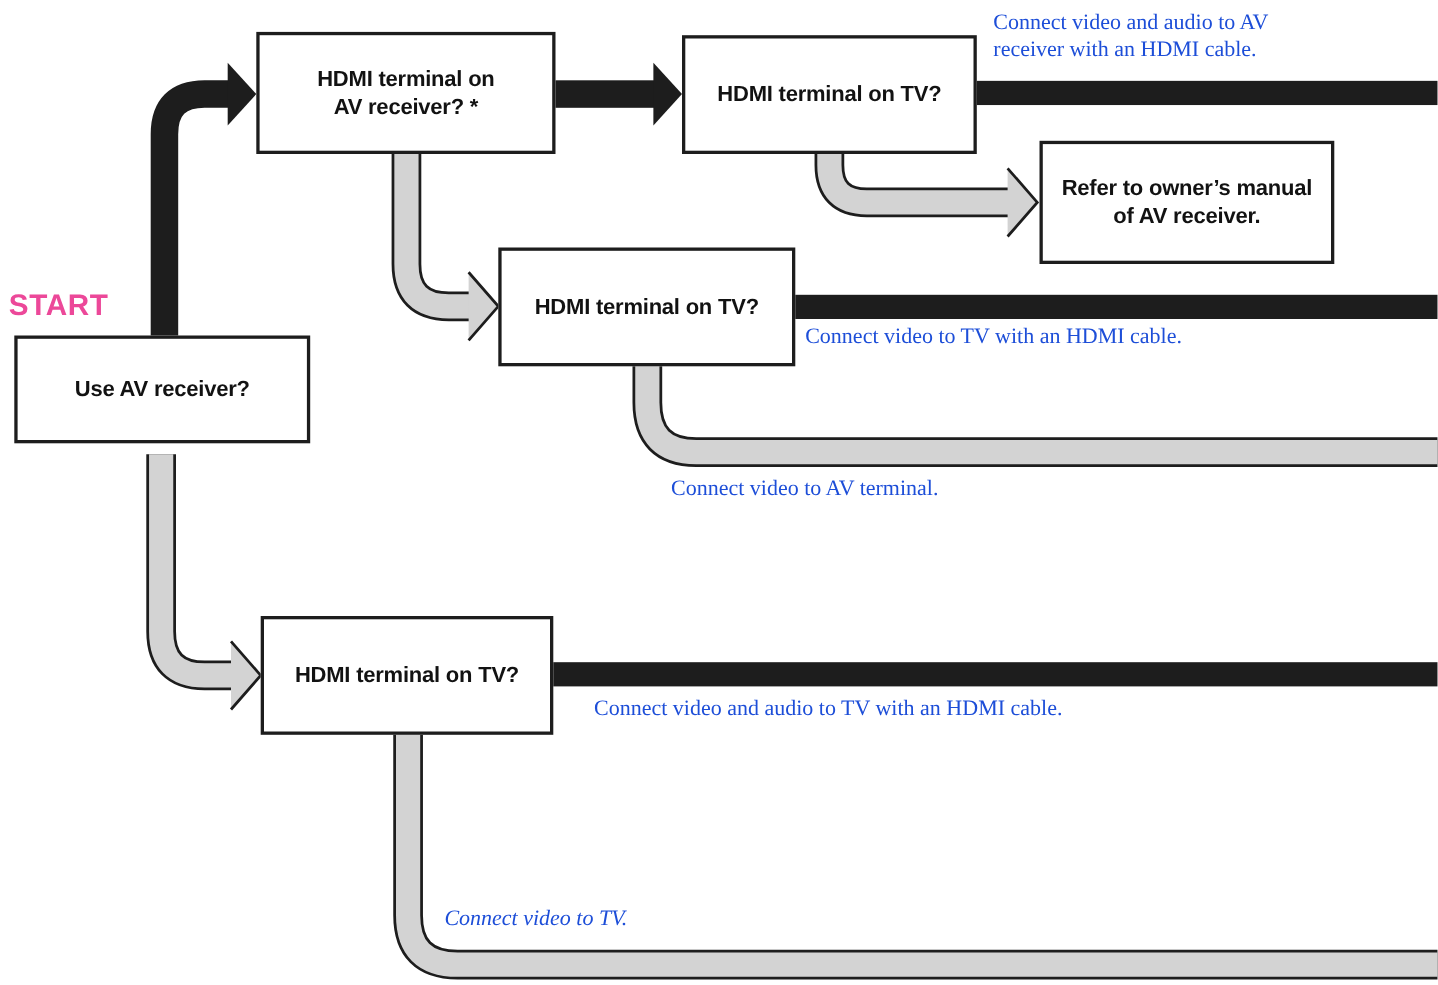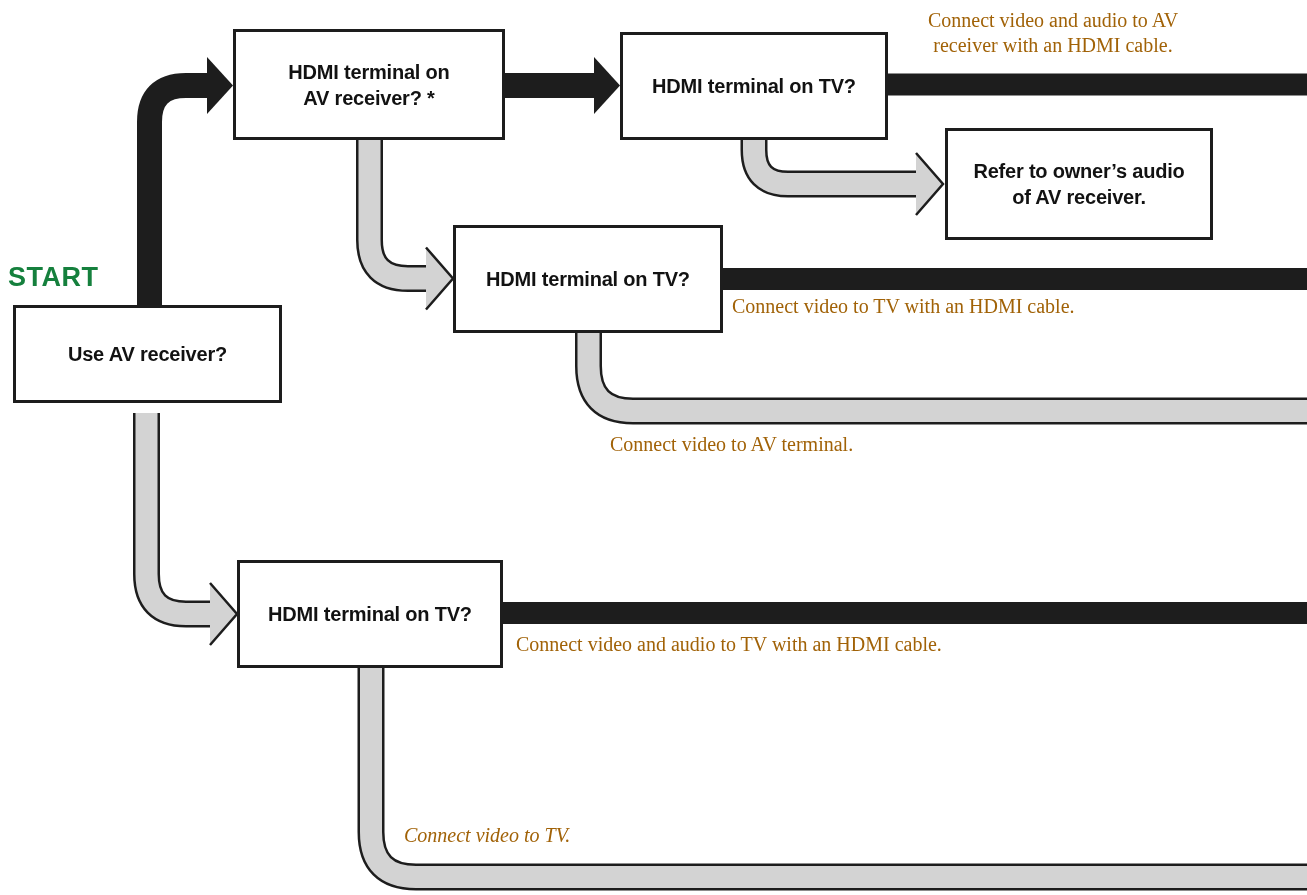--- a/index.html
+++ b/index.html
@@ -37,43 +37,42 @@
     line-height: 26px;
     letter-spacing: -0.2px;
     color: #121212;
     white-space: pre-line;
   }
   .start-label {
     position: absolute;
     font-weight: 700;
     font-size: 27px;
     letter-spacing: 0.5px;
-    color: #15803d;
+    color: #ec4899;
   }
   .note {
     position: absolute;
     font-family: "Liberation Serif", serif;
     font-size: 20px;
     line-height: 25px;
-    color: #a16207;
+    color: #1d4ed8;
     white-space: pre-line;
-    text-align: center;
   }
   
   #box-hdmi-av      { left: 233px; top: 29px;  width: 272px; height: 111px; }
   #box-hdmi-tv-top  { left: 620px; top: 32px;  width: 268px; height: 108px; }
   #box-refer-manual { left: 945px; top: 128px; width: 268px; height: 112px; }
   #box-hdmi-tv-mid  { left: 453px; top: 225px; width: 270px; height: 108px; }
   #box-use-av       { left: 13px;  top: 305px; width: 269px; height: 98px; }
   #box-hdmi-tv-bot  { left: 237px; top: 560px; width: 266px; height: 108px; }
   #start            { left: 8px;   top: 262px; }
   #note-av-hdmi     { left: 903px; top: 8px;   width: 300px; }
   #note-tv-hdmi     { left: 732px; top: 294px; }
   #note-av-video    { left: 610px; top: 432px; }
-  #note-tv-hdmi-av  { left: 516px; top: 632px; }
+  #note-tv-hdmi-av  { left: 540px; top: 632px; }
   #note-tv-video    { left: 404px; top: 823px; font-style: italic; }
 </style>
 </head>
 <body>
 
 <div class="stage">
 
   <svg class="connector-layer" viewBox="0 0 1307 895" xmlns="http://www.w3.org/2000/svg">
 
     <g>
@@ -121,21 +120,21 @@
     <rect x="501" y="602" width="807" height="22" fill="#1d1d1d"></rect>
   </svg>
 
   <div class="start-label" id="start">START</div>
 
   <div class="node" id="box-hdmi-av">HDMI terminal on
 AV receiver? *</div>
 
   <div class="node" id="box-hdmi-tv-top">HDMI terminal on TV?</div>
 
-  <div class="node" id="box-refer-manual">Refer to owner’s audio
+  <div class="node" id="box-refer-manual">Refer to owner’s manual
 of AV receiver.</div>
 
   <div class="node" id="box-hdmi-tv-mid">HDMI terminal on TV?</div>
 
   <div class="node" id="box-use-av">Use AV receiver?</div>
 
   <div class="node" id="box-hdmi-tv-bot">HDMI terminal on TV?</div>
 
   <div class="note" id="note-av-hdmi">Connect video and audio to AV
 receiver with an HDMI cable.</div>

